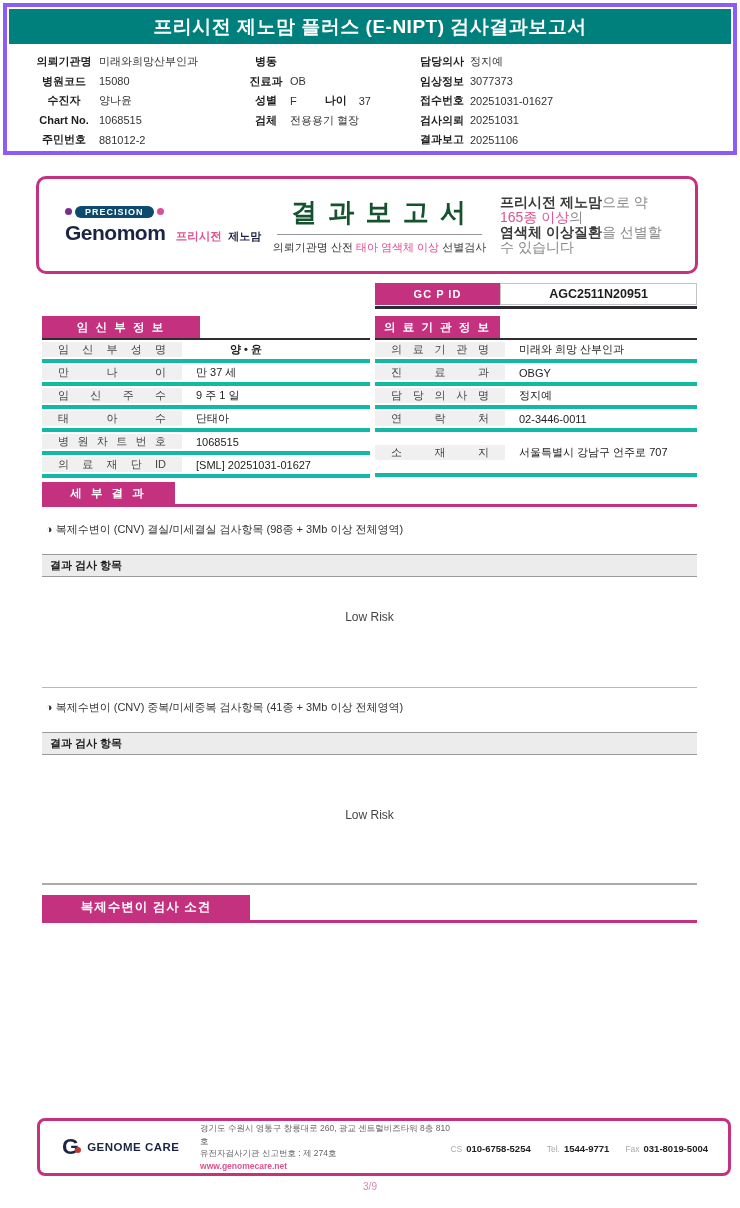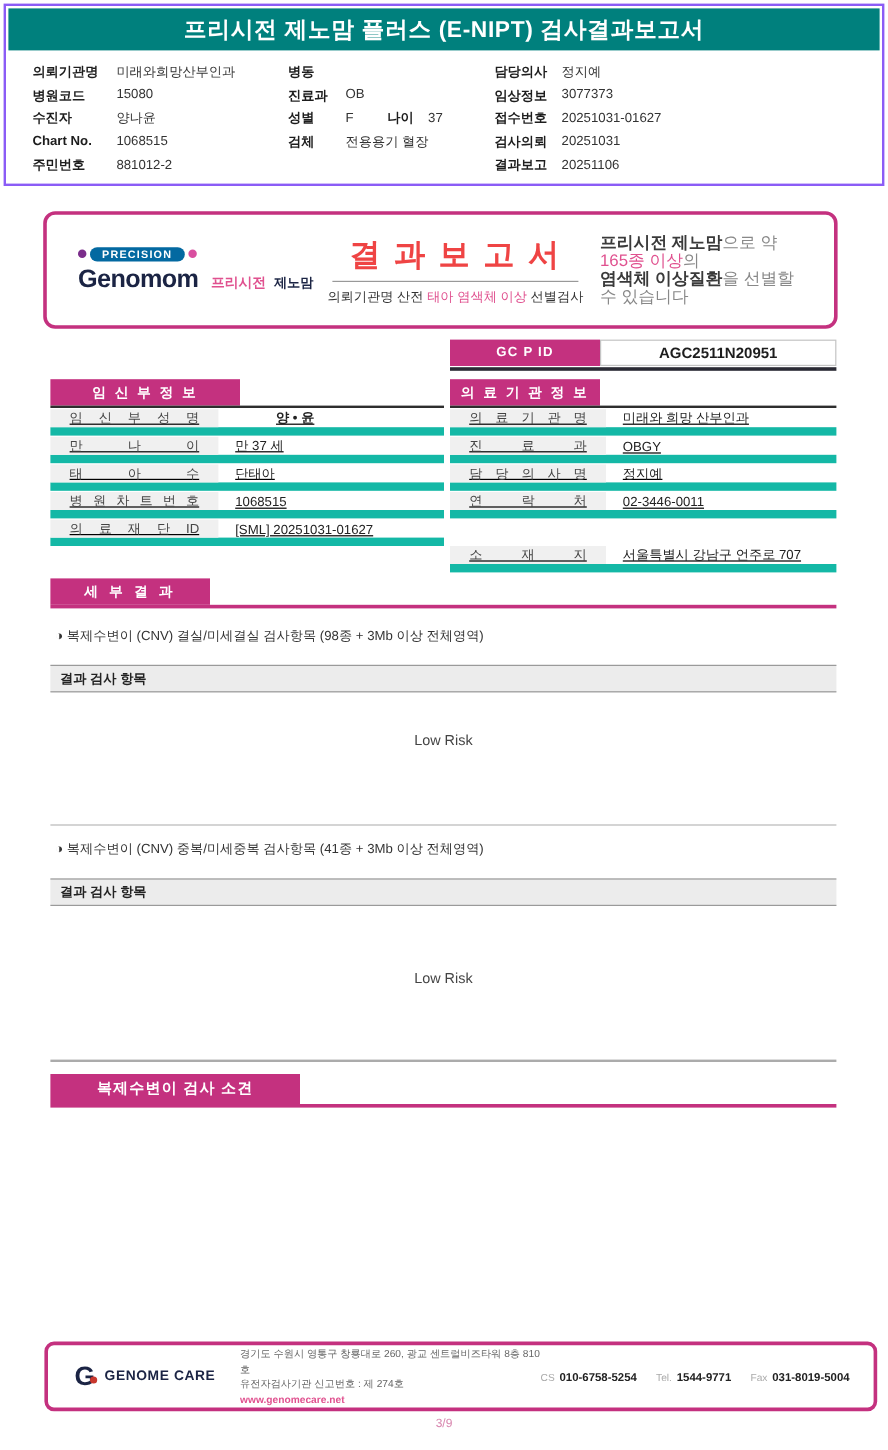--- a/index.html
+++ b/index.html
@@ -1,70 +1,70 @@
 <!DOCTYPE html>
 <html><head>
 <meta charset="utf-8">
 <style>
   * { margin:0; padding:0; box-sizing:border-box; }
   body { background:#fff; font-family:"Liberation Sans","DejaVu Sans",sans-serif; }
   .page { position:relative; width:740px; height:1208px; background:#fff; overflow:hidden; }
 
   
   .top-box { position:absolute; left:3px; top:3px; width:734px; height:152px;
-             border:2px solid #8b5cf6; background:#fff; }
+             border:4px solid #8b5cf6; background:#fff;text-align:center; }
   .teal-banner { position:absolute; left:2px; top:2px; right:2px; height:35px;
                  background:#00807d; color:#fff; font-size:19px; font-weight:bold;
                  display:flex; align-items:center; justify-content:center; letter-spacing:0.5px; }
   .info-col { position:absolute; top:45px; }
   .info-row { height:19.5px; display:flex; align-items:center; font-size:11px; }
   .hlabel { font-weight:bold; color:#1d1d1d; }
   .hvalue { color:#333; }
   .col1 { left:22px; } .col1 .hlabel { width:70px; }
   .col2 { left:235px; } .col2 .hlabel { width:48px; }
   .col3 { left:407px; } .col3 .hlabel { width:56px; }
   .age-label { font-weight:bold; color:#1d1d1d; margin-left:28px; }
   .age-value { color:#333; margin-left:12px; }
 
   
   .brand-box { position:absolute; left:36px; top:176px; width:662px; height:98px;
                border:3px solid #c4317f; border-radius:10px; display:flex; align-items:center; }
   .brand-left { width:220px; padding-left:26px; }
   .badge-row { display:flex; align-items:center; gap:3px; margin-bottom:3px; }
   .badge-dot-l { width:7px; height:7px; border-radius:50%; background:#7b2d8b; }
   .badge-dot-r { width:7px; height:7px; border-radius:50%; background:#d94fa0; }
-  .badge-pill { background:#0369a1; color:#fff; font-size:9px; font-weight:bold;
+  .badge-pill { background:#0c4a6e; color:#fff; font-size:9px; font-weight:bold;
                 letter-spacing:1px; border-radius:8px; padding:1px 10px; }
   .logo-line { white-space:nowrap; }
   .logo-main { font-size:21px; font-weight:800; color:#1b2444; letter-spacing:-0.5px; }
   .logo-kr-accent { font-size:11.5px; font-weight:bold; color:#e0518f; margin-left:6px; }
   .logo-kr { font-size:11px; font-weight:bold; color:#1b2444; margin-left:2px; }
   .brand-center { flex:1; text-align:center; }
-  .report-title { font-size:26px; font-weight:800; color:#ef4444; letter-spacing:2px; }
+  .report-title { font-size:26px; font-weight:800; color:#14532d; letter-spacing:2px; }
   .title-rule { width:205px; border-top:1px solid #999; margin:4px auto 5px auto; }
   .report-subtitle { font-size:11px; color:#333; }
   .accent-pink { color:#e0518f; }
   .brand-right { width:195px; padding-right:22px; font-size:14px; color:#888; line-height:15px; }
   .brand-right b { color:#3a3a3a; }
 
   
   .gcpid-label { position:absolute; left:375px; top:283px; width:125px; height:22px;
                  background:#c4317f; color:#fff; font-size:11px; font-weight:bold;
                  display:flex; align-items:center; justify-content:center; letter-spacing:1px; }
   .gcpid-value { position:absolute; left:500px; top:283px; width:197px; height:22px;
                  background:#fff; border:1px solid #c4c4c4; color:#1d1d1d; font-size:12.5px;
                  font-weight:bold; display:flex; align-items:center; justify-content:center; }
   .gcpid-underline { position:absolute; left:375px; top:306px; width:322px; height:3px; background:#2b2b35; }
 
   
   .itable { position:absolute; top:316px; }
   .itable-header { height:22px; background:#c4317f; color:#fff; font-size:11.5px; font-weight:bold;
                    display:flex; align-items:center; justify-content:center; letter-spacing:2px; }
   .itable-hline { height:2px; background:#2e2e2e; }
-  .irow { display:flex; border-bottom:7px solid #14b8a6; align-items:flex-end;text-decoration:underline; }
+  .irow { display:flex; border-bottom:4px solid #14b8a6; align-items:center; }
   .irow-h { height:23px; } .irow-tall { height:45px; }
   .ilabel { background:#f0f0f0; font-size:11px; color:#444; padding:0 16px;
             display:flex; align-items:center; }
   .ilabel > span { width:100%; text-align:justify; text-align-last:justify; }
   .ivalue { font-size:11px; color:#222; padding-left:14px; display:flex; align-items:center; }
   .mother-table { left:42px; width:328px; }
   .mother-table .itable-header { width:158px; }
   .mother-table .ilabel { width:140px; }
   .clinic-table { left:375px; width:322px; }
   .clinic-table .itable-header { width:125px; }
@@ -220,20 +220,26 @@
       <div class="ivalue val-bold">양 • 윤</div>
     </div>
     <div class="irow irow-h">
       <div class="ilabel">
           <span>만 나 이</span>
         </div>
       <div class="ivalue">만 37 세</div>
     </div>
     <div class="irow irow-h">
       <div class="ilabel">
+          <span>임 신 주 수</span>
+        </div>
+      <div class="ivalue">9 주 1 일</div>
+    </div>
+    <div class="irow irow-h">
+      <div class="ilabel">
           <span>태 아 수</span>
         </div>
       <div class="ivalue">단태아</div>
     </div>
     <div class="irow irow-h">
       <div class="ilabel">
           <span>병 원 차 트 번 호</span>
         </div>
       <div class="ivalue">1068515</div>
     </div>

